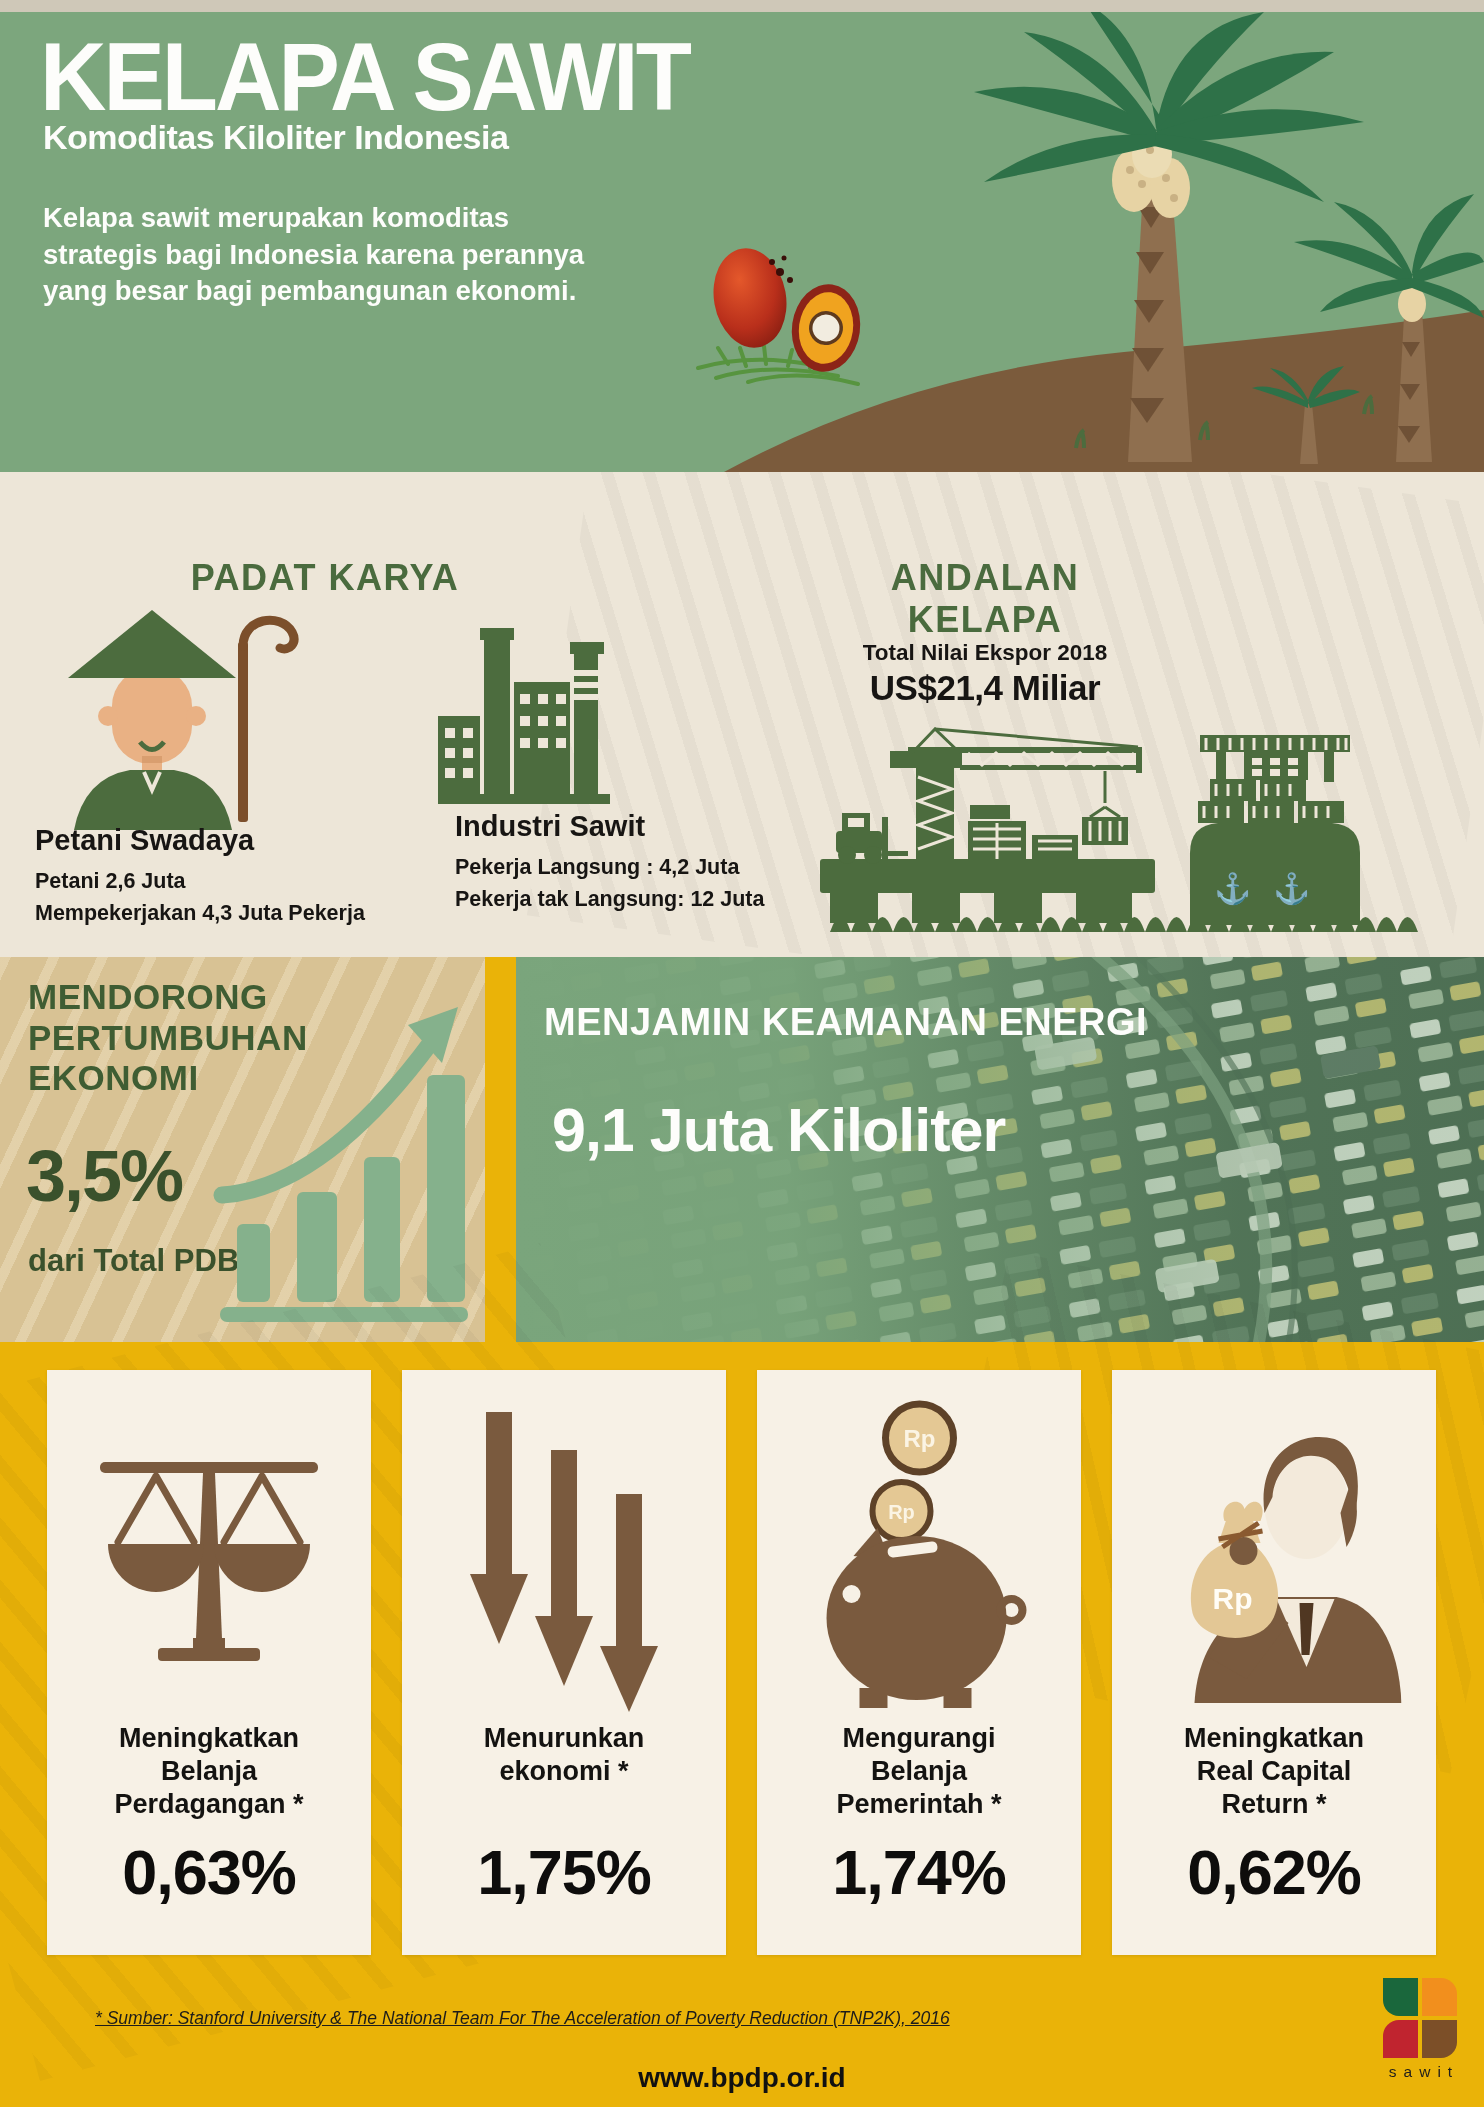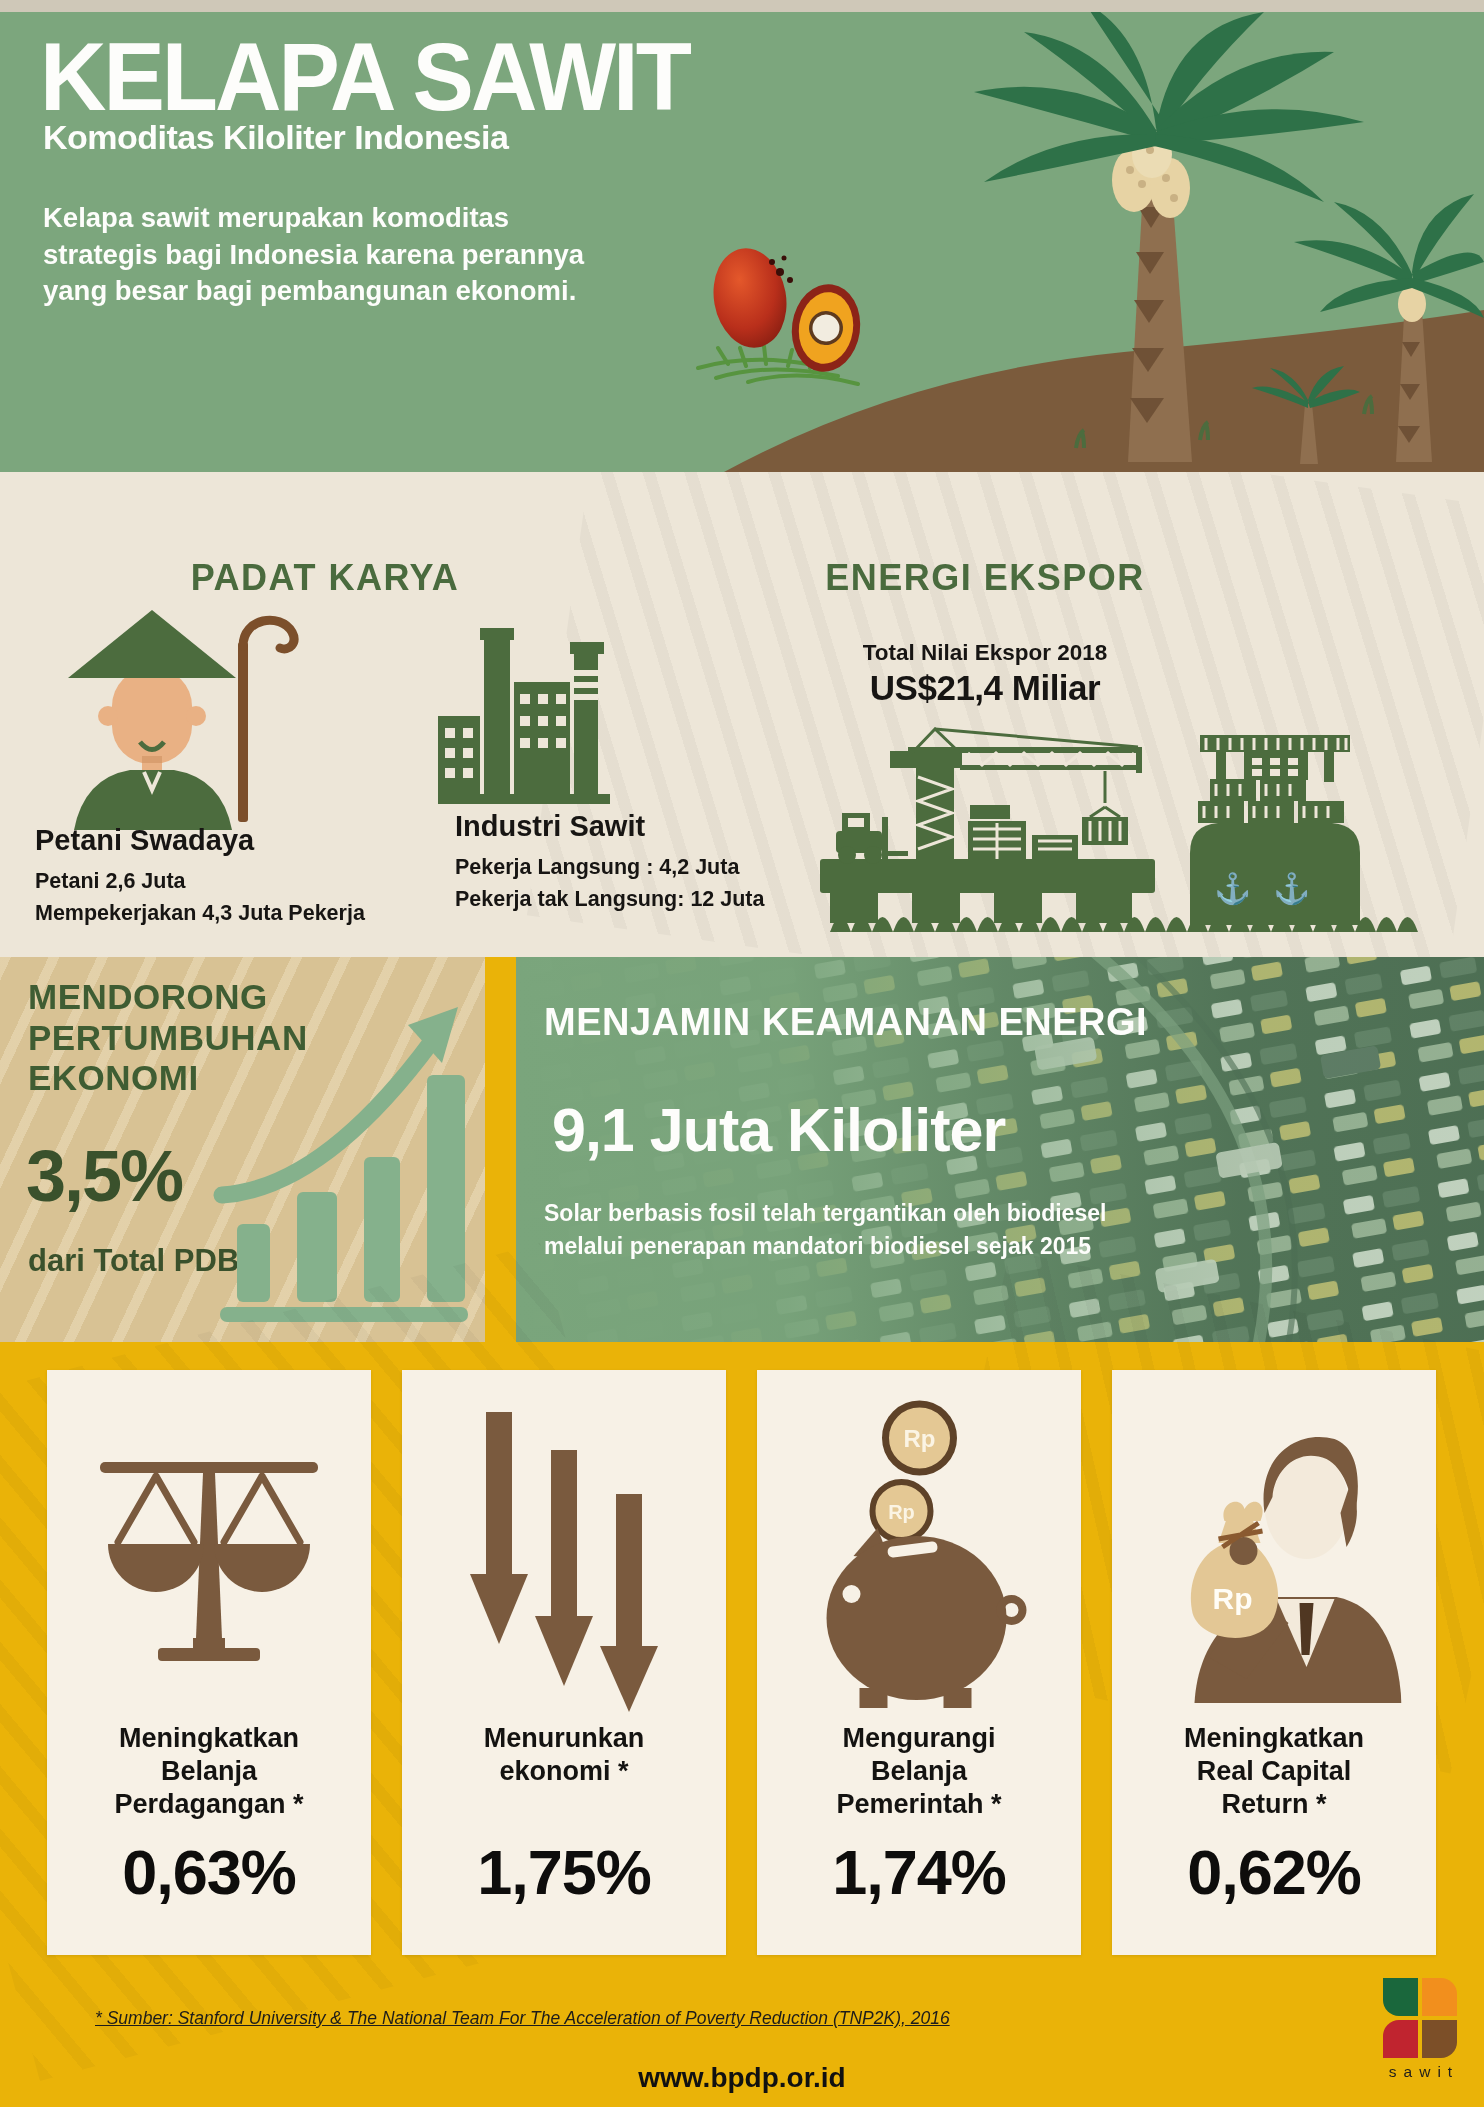--- a/index.html
+++ b/index.html
@@ -219,21 +219,21 @@
           <rect x="136" y="58" width="24" height="6"></rect>
           <rect x="136" y="70" width="24" height="6"></rect>
       </g>
     </svg>
     <div class="abs" style="left:455px;top:338px;">
       <p class="stat-title">Industri Sawit</p>
       <span class="stat-line">Pekerja Langsung : 4,2 Juta</span>
       <span class="stat-line">Pekerja tak Langsung: 12 Juta</span>
     </div>
 
-    <div class="sec-heading" style="left:810px;top:85px;">ENERGI EKSPOR</div>
+    <div class="sec-heading" style="left:810px;top:85px;">ANDALAN KELAPA</div>
     <div class="ekspor-label">Total Nilai Ekspor 2018</div>
     <div class="ekspor-value">US$21,4 Miliar</div>
 
     <svg class="abs" style="left:820px;top:255px;" width="600" height="205" viewBox="0 0 600 205">
       <g fill="#4C6C3E">
         <path d="M10,205 q10.5,-30 21,0 q10.5,-30 21,0 q10.5,-30 21,0 q10.5,-30 21,0 q10.5,-30 21,0 q10.5,-30 21,0 q10.5,-30 21,0 q10.5,-30 21,0 q10.5,-30 21,0 q10.5,-30 21,0 q10.5,-30 21,0 q10.5,-30 21,0 q10.5,-30 21,0 q10.5,-30 21,0 q10.5,-30 21,0 q10.5,-30 21,0 q10.5,-30 21,0 q10.5,-30 21,0 q10.5,-30 21,0 q10.5,-30 21,0 q10.5,-30 21,0 q10.5,-30 21,0 q10.5,-30 21,0 q10.5,-30 21,0 q10.5,-30 21,0 q10.5,-30 21,0 q10.5,-30 21,0 q10.5,-30 21,0 Z"></path>
         <rect x="0" y="132" width="335" height="34" rx="3"></rect>
         <rect x="10" y="166" width="48" height="30"></rect>
           <rect x="92" y="166" width="48" height="30"></rect>
           <rect x="174" y="166" width="48" height="30"></rect>
@@ -349,24 +349,20 @@
       <g transform="rotate(-10 700 200)">
         <rect x="540" y="60" width="60" height="24" rx="5" fill="#E3E7DF" opacity="0.9"></rect>
         <rect x="700" y="196" width="64" height="26" rx="5" fill="#D8DED3" opacity="0.9"></rect>
         <rect x="820" y="118" width="58" height="24" rx="5" fill="#50695A"></rect>
         <rect x="620" y="300" width="62" height="24" rx="5" fill="#E0E5DB" opacity="0.9"></rect>
       </g>
       <rect x="0" y="0" width="968" height="385" fill="url(#fade)"></rect>
     </svg>
     <div class="energy-heading">MENJAMIN KEAMANAN ENERGI</div>
     <div class="energy-value">9,1 Juta Kiloliter</div>
-    <div class="energy-desc">
-      <span>Solar berbasis fosil telah tergantikan oleh biodiesel</span>
-      <span>melalui penerapan mandatori biodiesel sejak 2015</span>
-    </div>
   </div>
 
   <div class="wm" style="left:-60px;top:1310px;width:700px;height:680px;transform:rotate(-15deg);"></div>
   <div class="wm" style="left:960px;top:1290px;width:540px;height:420px;transform:rotate(12deg);"></div>
 
   <div class="card" style="left:47px;">
     <svg class="card-icon" style="top:62px;" width="230" height="240" viewBox="0 0 230 240">
       <g fill="#7A5A3E">
         <rect x="6" y="30" width="218" height="11" rx="5"></rect>
         <polygon points="109,41 121,41 128,206 102,206"></polygon>

